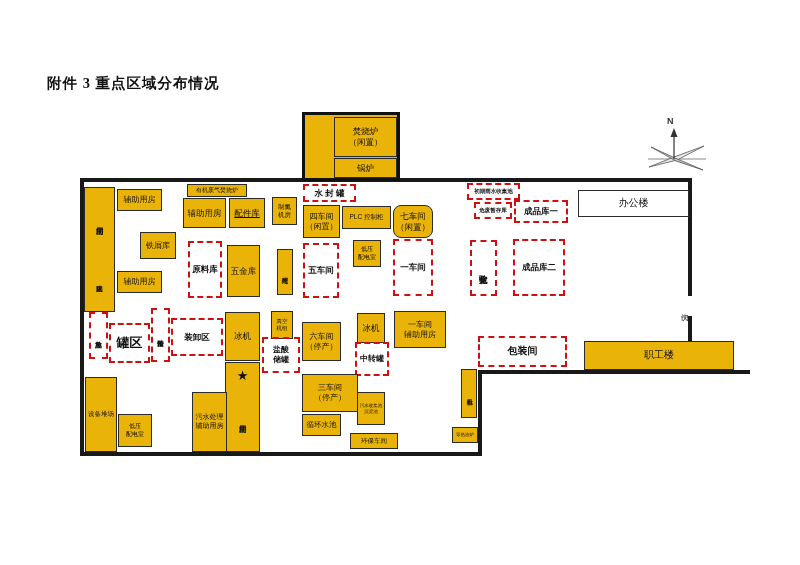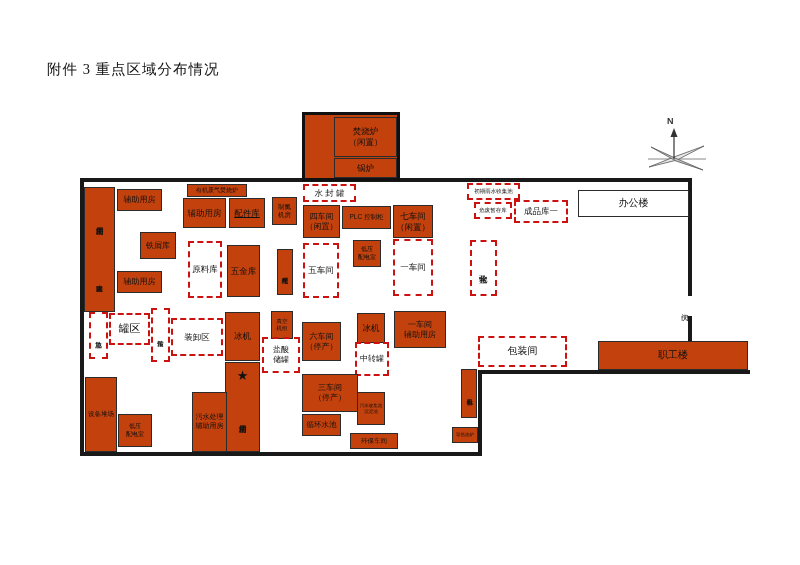--- a/index.html
+++ b/index.html
@@ -1,24 +1,24 @@
 <!DOCTYPE html>
 <html><head>
 <meta charset="utf-8">
 <style>
   html,body{margin:0;padding:0;background:#fff;}
   .page{position:relative;width:800px;height:565px;background:#ffffff;overflow:hidden;
         font-family:"Liberation Sans","DejaVu Sans",sans-serif;color:#111;}
-  .title{position:absolute;left:47px;top:60px;font-family:"Liberation Serif","DejaVu Serif",serif;
-         font-weight:normal;font-size:14.5px;letter-spacing:1px;}
+  .title{position:absolute;left:47px;top:74px;font-family:"Liberation Serif","DejaVu Serif",serif;
+         font-weight:bold;font-size:14.5px;letter-spacing:1px;}
   .wall{position:absolute;background:#191919;}
   .box{position:absolute;box-sizing:border-box;display:flex;flex-direction:column;align-items:center;
-       justify-content:center;text-align:center;background:#c2410c;border:1.3px solid #2b2b2b;
+       justify-content:center;text-align:center;background:#eab308;border:1.3px solid #2b2b2b;
        line-height:1.25;overflow:hidden;}
-  .box.b-dashed{border:2.5px dashed #cc1111;background:transparent;}
+  .box.b-dashed{border:2.5px dashed #cc1111;background:transparent;font-weight:bold;}
   .box.b-thick{border:3px solid #111;}
   .box.b-none{border:none;background:transparent;}
   .box.nobg{background:transparent;margin-top:9px;}
   .box.v{writing-mode:vertical-rl;text-orientation:upright;}
   .line{white-space:nowrap;}
   .compass{position:absolute;width:60px;height:62px;}
   .compass-n{position:absolute;left:19px;top:-2px;font-size:9px;font-weight:bold;color:#333;}
   .compass svg{position:absolute;left:0;top:10px;}
 </style>
 </head>
@@ -84,21 +84,21 @@
     <div class="box b-dashed" style="left: 303px; top: 184px; width: 53px; height: 18px; font-size: 8.5px;">
       <div class="line">水 封 罐</div>
     </div>
     <div class="box b-solid" style="left: 303px; top: 205px; width: 37px; height: 33px; font-size: 8px;">
       <div class="line">四车间</div>
       <div class="line">（闲置）</div>
     </div>
     <div class="box b-solid" style="left: 342px; top: 206px; width: 49px; height: 23px; font-size: 6.5px;">
       <div class="line">PLC 控制柜</div>
     </div>
-    <div class="box b-solid" style="left: 393px; top: 205px; width: 40px; height: 33px; font-size: 8.5px;">
+    <div class="box b-solid" style="left: 393px; top: 205px; width: 40px; height: 33px; font-size: 8.5px; border-radius: 8px;">
       <div class="line">七车间</div>
       <div class="line">（闲置）</div>
     </div>
     <div class="box b-dashed" style="left: 188px; top: 241px; width: 34px; height: 57px; font-size: 8.5px;">
       <div class="line">原料库</div>
     </div>
     <div class="box b-solid" style="left: 227px; top: 245px; width: 33px; height: 52px; font-size: 8.5px;">
       <div class="line">五金库</div>
     </div>
     <div class="box b-solid v" style="left: 277px; top: 249px; width: 16px; height: 46px; font-size: 6.5px;">
@@ -110,36 +110,39 @@
     <div class="box b-solid" style="left: 353px; top: 240px; width: 28px; height: 27px; font-size: 6px;">
       <div class="line">低压</div>
       <div class="line">配电室</div>
     </div>
     <div class="box b-dashed" style="left: 393px; top: 239px; width: 40px; height: 57px; font-size: 8.5px;">
       <div class="line">一车间</div>
     </div>
     <div class="box b-dashed v" style="left: 470px; top: 240px; width: 27px; height: 56px; font-size: 8.5px;">
       <div class="line">化验室</div>
     </div>
+    <div class="box b-dashed" style="left: 513px; top: 239px; width: 52px; height: 57px; font-size: 8.5px;">
+      <div class="line">成品库二</div>
+    </div>
     <div class="box b-dashed" style="left: 467px; top: 183px; width: 53px; height: 17px; font-size: 5.5px;">
       <div class="line">初期雨水收集池</div>
     </div>
     <div class="box b-dashed" style="left: 474px; top: 202px; width: 38px; height: 17px; font-size: 5.5px;">
       <div class="line">危废暂存库</div>
     </div>
     <div class="box b-dashed" style="left: 514px; top: 200px; width: 54px; height: 23px; font-size: 8.5px;">
       <div class="line">成品库一</div>
     </div>
     <div class="box b-solid nobg" style="left: 578px; top: 181px; width: 111px; height: 27px; font-size: 10px;">
       <div class="line">办公楼</div>
     </div>
     <div class="box b-dashed v" style="left: 89px; top: 312px; width: 19px; height: 47px; font-size: 6.5px;">
       <div class="line">应急池</div>
     </div>
-    <div class="box b-dashed" style="left: 109px; top: 313px; width: 41px; height: 32px; font-size: 11px;">
+    <div class="box b-dashed" style="left: 109px; top: 323px; width: 41px; height: 40px; font-size: 13px;">
       <div class="line">罐区</div>
     </div>
     <div class="box b-dashed v" style="left: 151px; top: 308px; width: 19px; height: 54px; font-size: 6.5px;">
       <div class="line">传输泵</div>
     </div>
     <div class="box b-dashed" style="left: 171px; top: 318px; width: 52px; height: 38px; font-size: 8.5px;">
       <div class="line">装卸区</div>
     </div>
     <div class="box b-solid" style="left: 225px; top: 312px; width: 35px; height: 49px; font-size: 8.5px;">
       <div class="line">冰机</div>
@@ -200,19 +203,19 @@
     </div>
     <div class="box b-dashed" style="left: 478px; top: 336px; width: 89px; height: 31px; font-size: 10px;">
       <div class="line">包装间</div>
     </div>
     <div class="box b-solid v" style="left: 461px; top: 369px; width: 16px; height: 49px; font-size: 6px;">
       <div class="line">真空机组</div>
     </div>
     <div class="box b-solid" style="left: 452px; top: 427px; width: 26px; height: 16px; font-size: 4.5px;">
       <div class="line">导热油炉</div>
     </div>
-    <div class="box b-solid" style="left: 598px; top: 341px; width: 150px; height: 29px; font-size: 10px;">
+    <div class="box b-solid" style="left: 584px; top: 341px; width: 150px; height: 29px; font-size: 10px;">
       <div class="line">职工楼</div>
     </div>
     <div class="box b-none v" style="left: 676px; top: 293px; width: 16px; height: 28px; font-size: 8px;">
       <div class="line">大门</div>
     </div>
   </div>
 
 </body></html>

